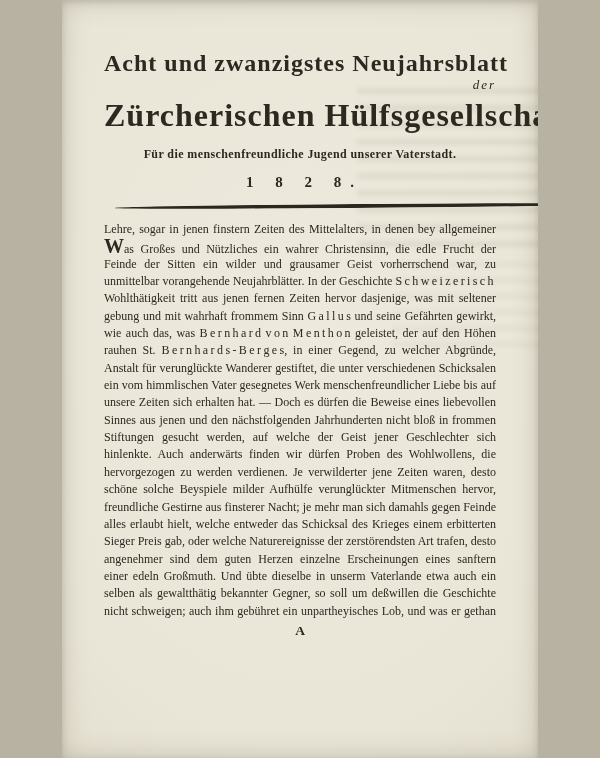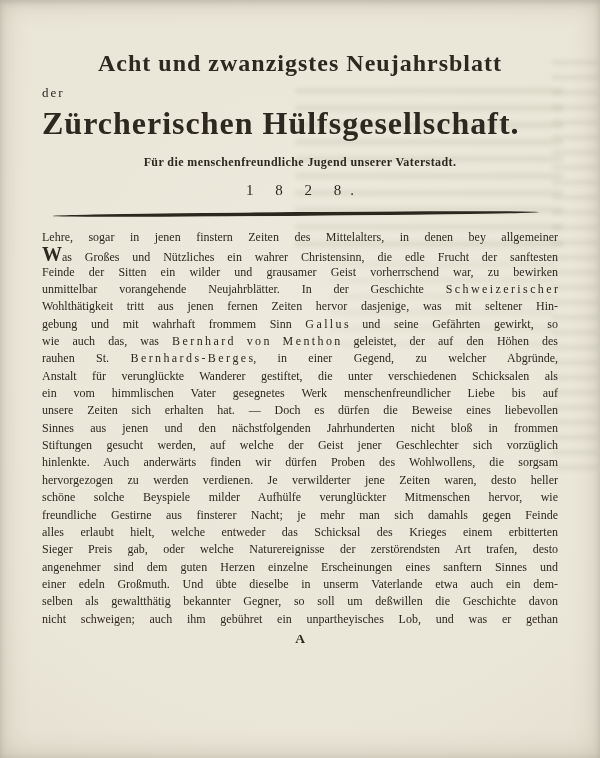--- a/index.html
+++ b/index.html
@@ -1,18 +1,18 @@
 <!DOCTYPE html>
 <html><head>
 <meta charset="utf-8">
 <style>
   html, body { margin: 0; padding: 0; background: #b8b2a2; }
   .page {
     position: relative;
-    width: 600px;
+    width: 476px;
     height: 758px;
     margin: 0 auto;
     box-sizing: border-box;
     padding: 0 42px;
     overflow: hidden;
     background:
       radial-gradient(ellipse 120% 100% at 50% 42%, #edeadd 0%, #e9e5d7 55%, #ded9c8 100%);
     box-shadow: inset 0 0 26px rgba(110, 100, 75, 0.28), inset 0 2px 6px rgba(120,120,115,0.30);
     font-family: "Liberation Serif", "DejaVu Serif", serif;
     color: #2d2820;
@@ -47,24 +47,25 @@
   header { position: relative; }
   .title1 {
     padding-top: 50px;
     text-align: center;
     font-size: 24px;
     font-weight: bold;
     letter-spacing: 1px;
     white-space: nowrap;
   }
   .connector {
-    margin-top: 8px;
-    text-align: left;
+    margin-top: 0;
+    text-align: right;
     font-size: 13px;
     letter-spacing: 2px;
+    font-style: italic;
   }
   .title2 {
     margin-top: 4px;
     text-align: left;
     font-size: 32px;
     font-weight: bold;
     letter-spacing: 1px;
     white-space: nowrap;
   }
   .subtitle {
@@ -72,21 +73,21 @@
     text-align: center;
     font-size: 12px;
     font-weight: bold;
     letter-spacing: 0.4px;
     white-space: nowrap;
   }
   .year {
     margin-top: 12px;
     text-align: center;
     font-size: 15px;
-    font-weight: normal;
+    font-weight: bold;
     letter-spacing: 9px;
     padding-left: 9px; 
   }
   .rule {
     margin-top: 13px;
     margin-left: 8px;
     width: 492px;
     height: 4px;
     background: #2b261e;
     clip-path: ellipse(49.5% 50% at 50% 50%);

